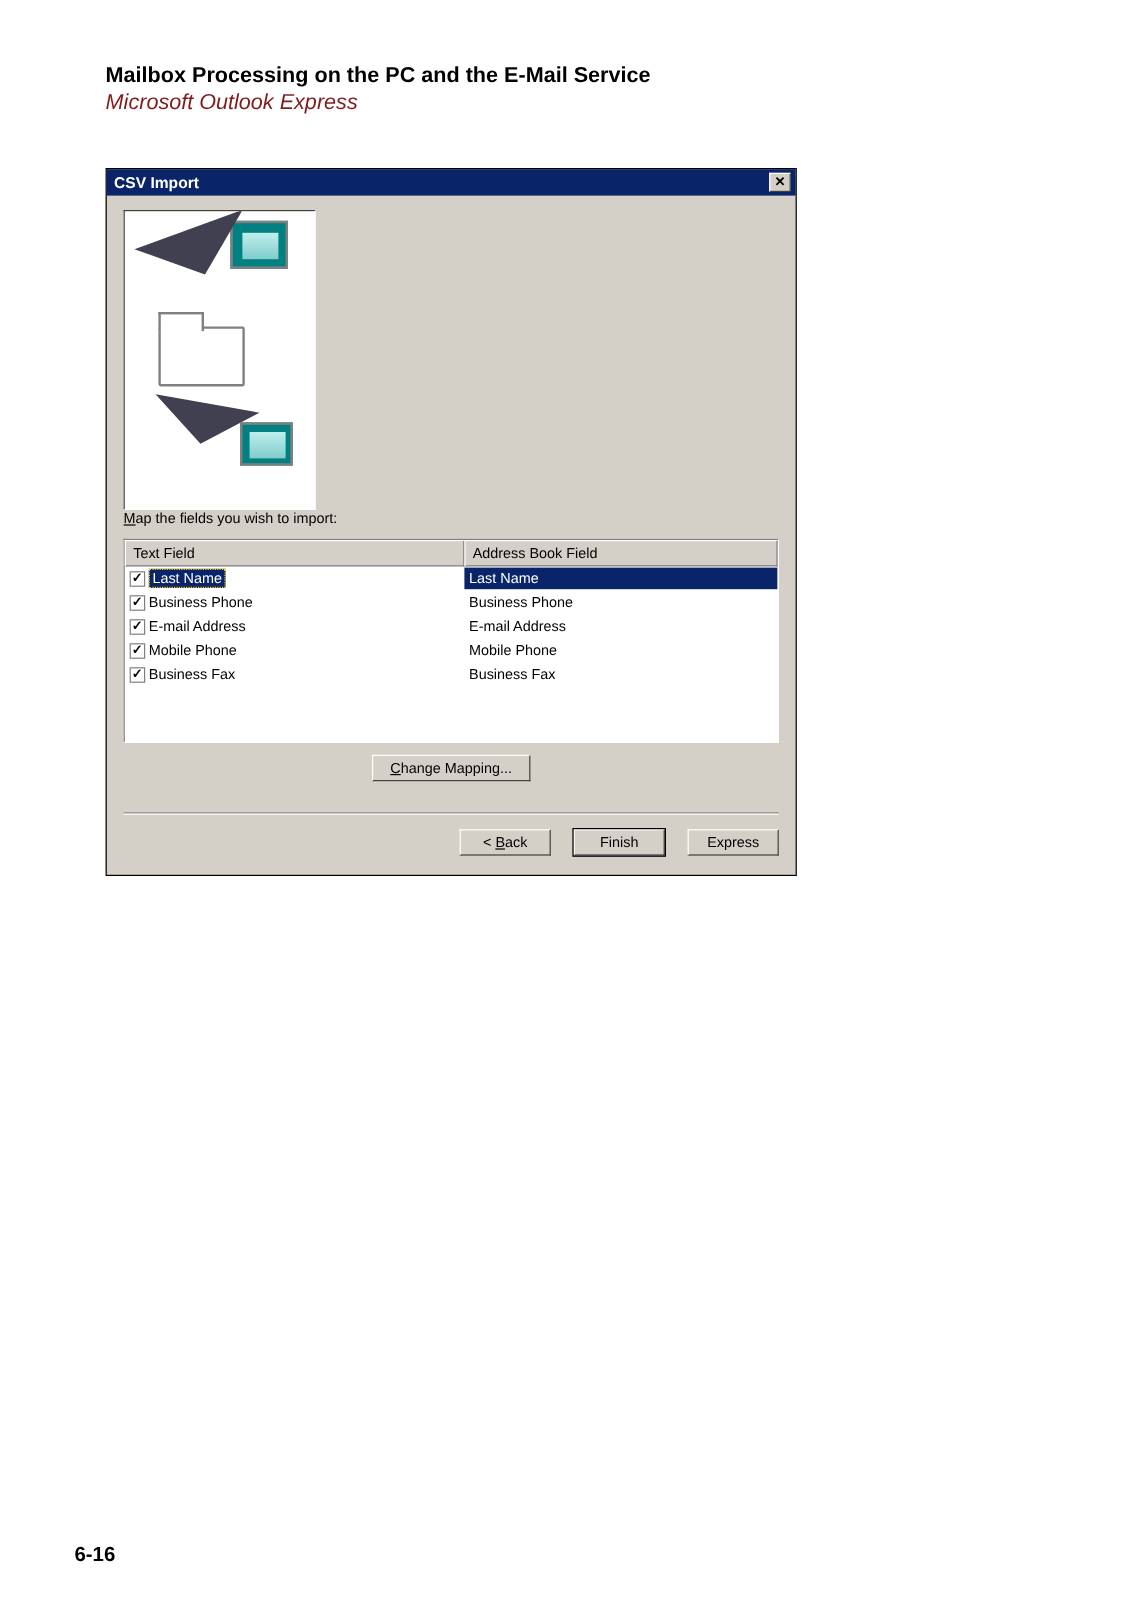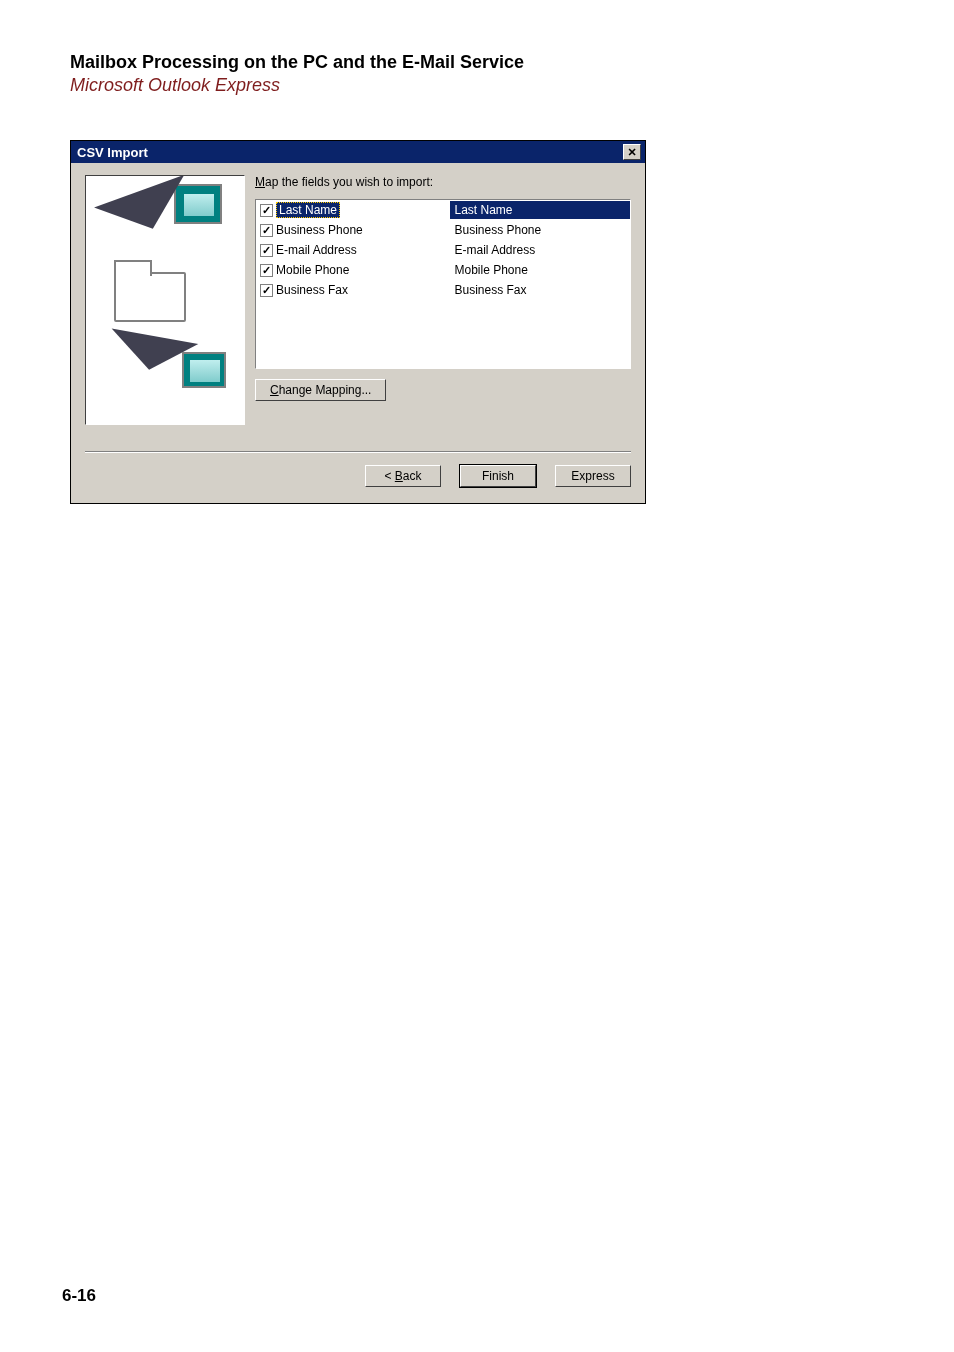--- a/index.html
+++ b/index.html
@@ -6,21 +6,21 @@
   body {
     margin: 0;
     padding: 0;
     font-family: Arial, Helvetica, sans-serif;
     width: 954px;
     height: 1352px;
     background: #fff;
     position: relative;
   }
   .page {
-    padding: 52px 62px 40px 70px;
+    padding: 52px 62px 40px 88px;
     height: 100%;
     position: relative;
   }
   .header-title {
     font-weight: bold;
     font-size: 18px;
     color: #000;
   }
   .header-sub {
     font-style: italic;
@@ -62,21 +62,21 @@
     font-family: Arial;
     font-size: 11px;
     display: flex;
     align-items: center;
     justify-content: center;
     line-height: 1;
   }
   .dialog-body {
     padding: 12px 14px;
     display: flex;
-    gap: 10px;
+    flex-direction: column;
   }
   .side-graphic {
     width: 160px;
     height: 250px;
     background: #fff;
     border: 1px solid #808080;
     border-top-color:#404040;
     border-left-color:#404040;
     border-right-color:#fff;
     border-bottom-color:#fff;
@@ -211,20 +211,21 @@
     font-size:12px;
     min-width:76px;
     text-align:center;
     display:inline-block;
   }
   .btn.default {
     outline:1px solid #000;
   }
   .change-row {
     display:flex;
+    justify-content:center;
     margin-top:10px;
   }
   .divider {
     border-top:1px solid #808080;
     border-bottom:1px solid #fff;
     margin:14px 14px 0 14px;
   }
   .footer-btns {
     display:flex;
     justify-content:flex-end;
@@ -263,20 +264,24 @@
           <div class="g-arrow1"></div>
           <div class="g-folder"></div>
           <div class="g-arrow2"></div>
           <div class="g-comp2"></div>
         </div>
         <div class="right-col">
           <div class="instr">
             <span class="u">M</span><span>ap the fields you wish to import:</span>
           </div>
           <div class="listbox">
+            <div class="list-header">
+              <div class="hcell col1">Text Field</div>
+              <div class="hcell col2">Address Book Field</div>
+            </div>
             <div class="list-rows" id="list-rows">
 
             <div class="row sel">
                   <div class="cell1">
                     <span class="cb">✓</span>
                     <span class="tf-label">Last Name</span>
                   </div>
                   <div class="cell2">Last Name</div>
                 </div>
                 <div class="row">

